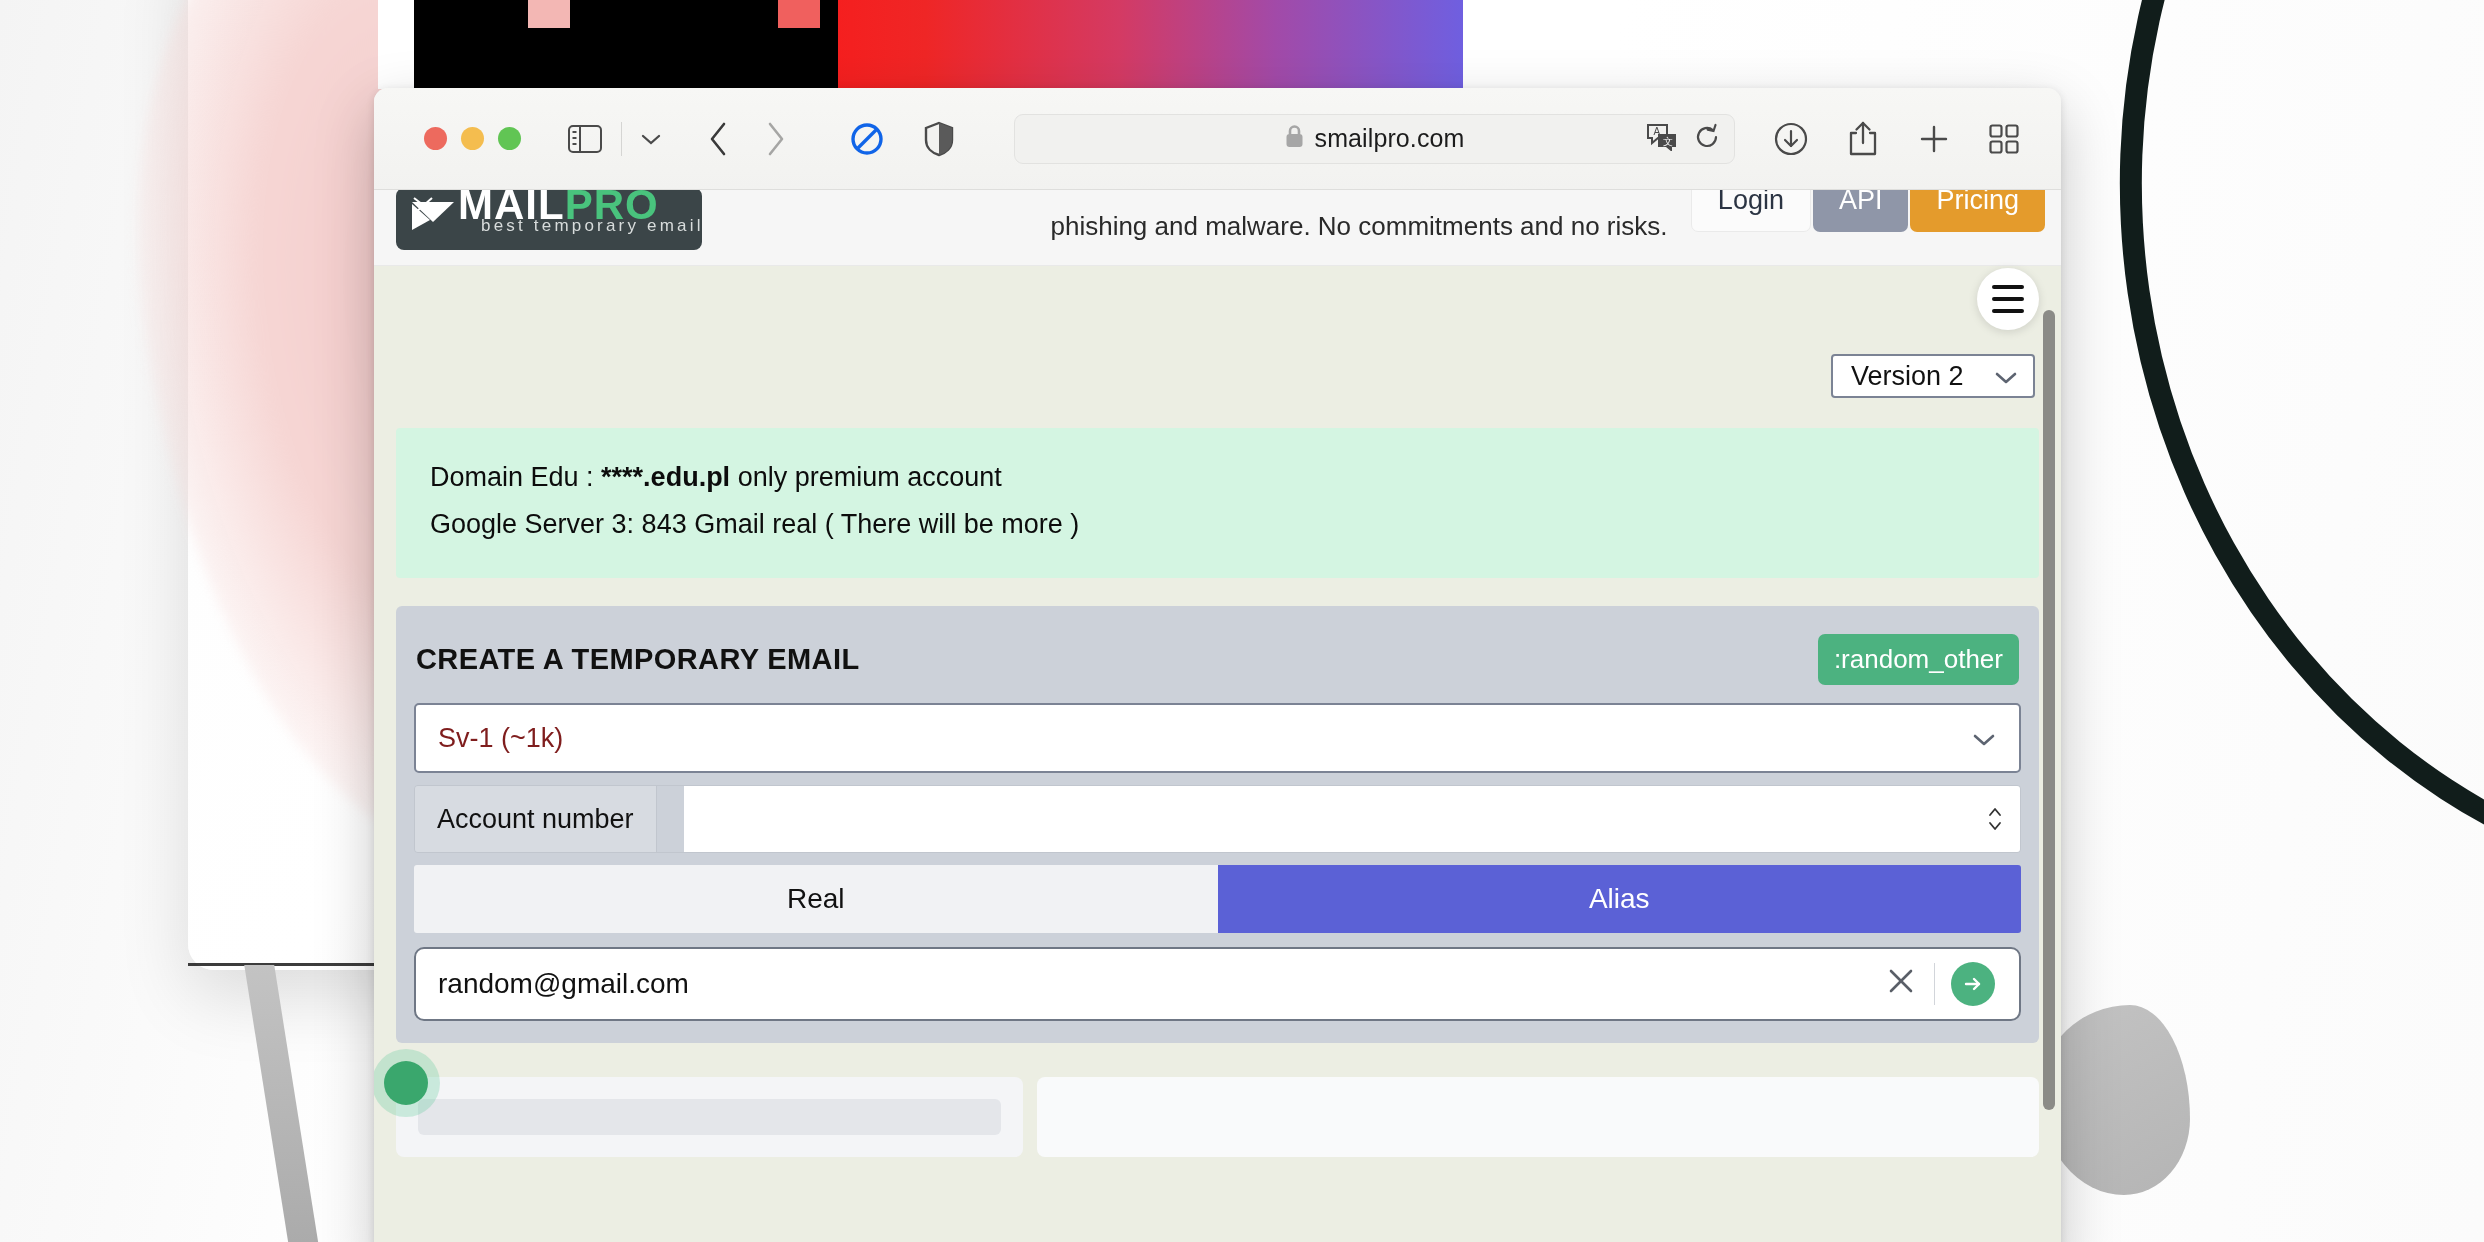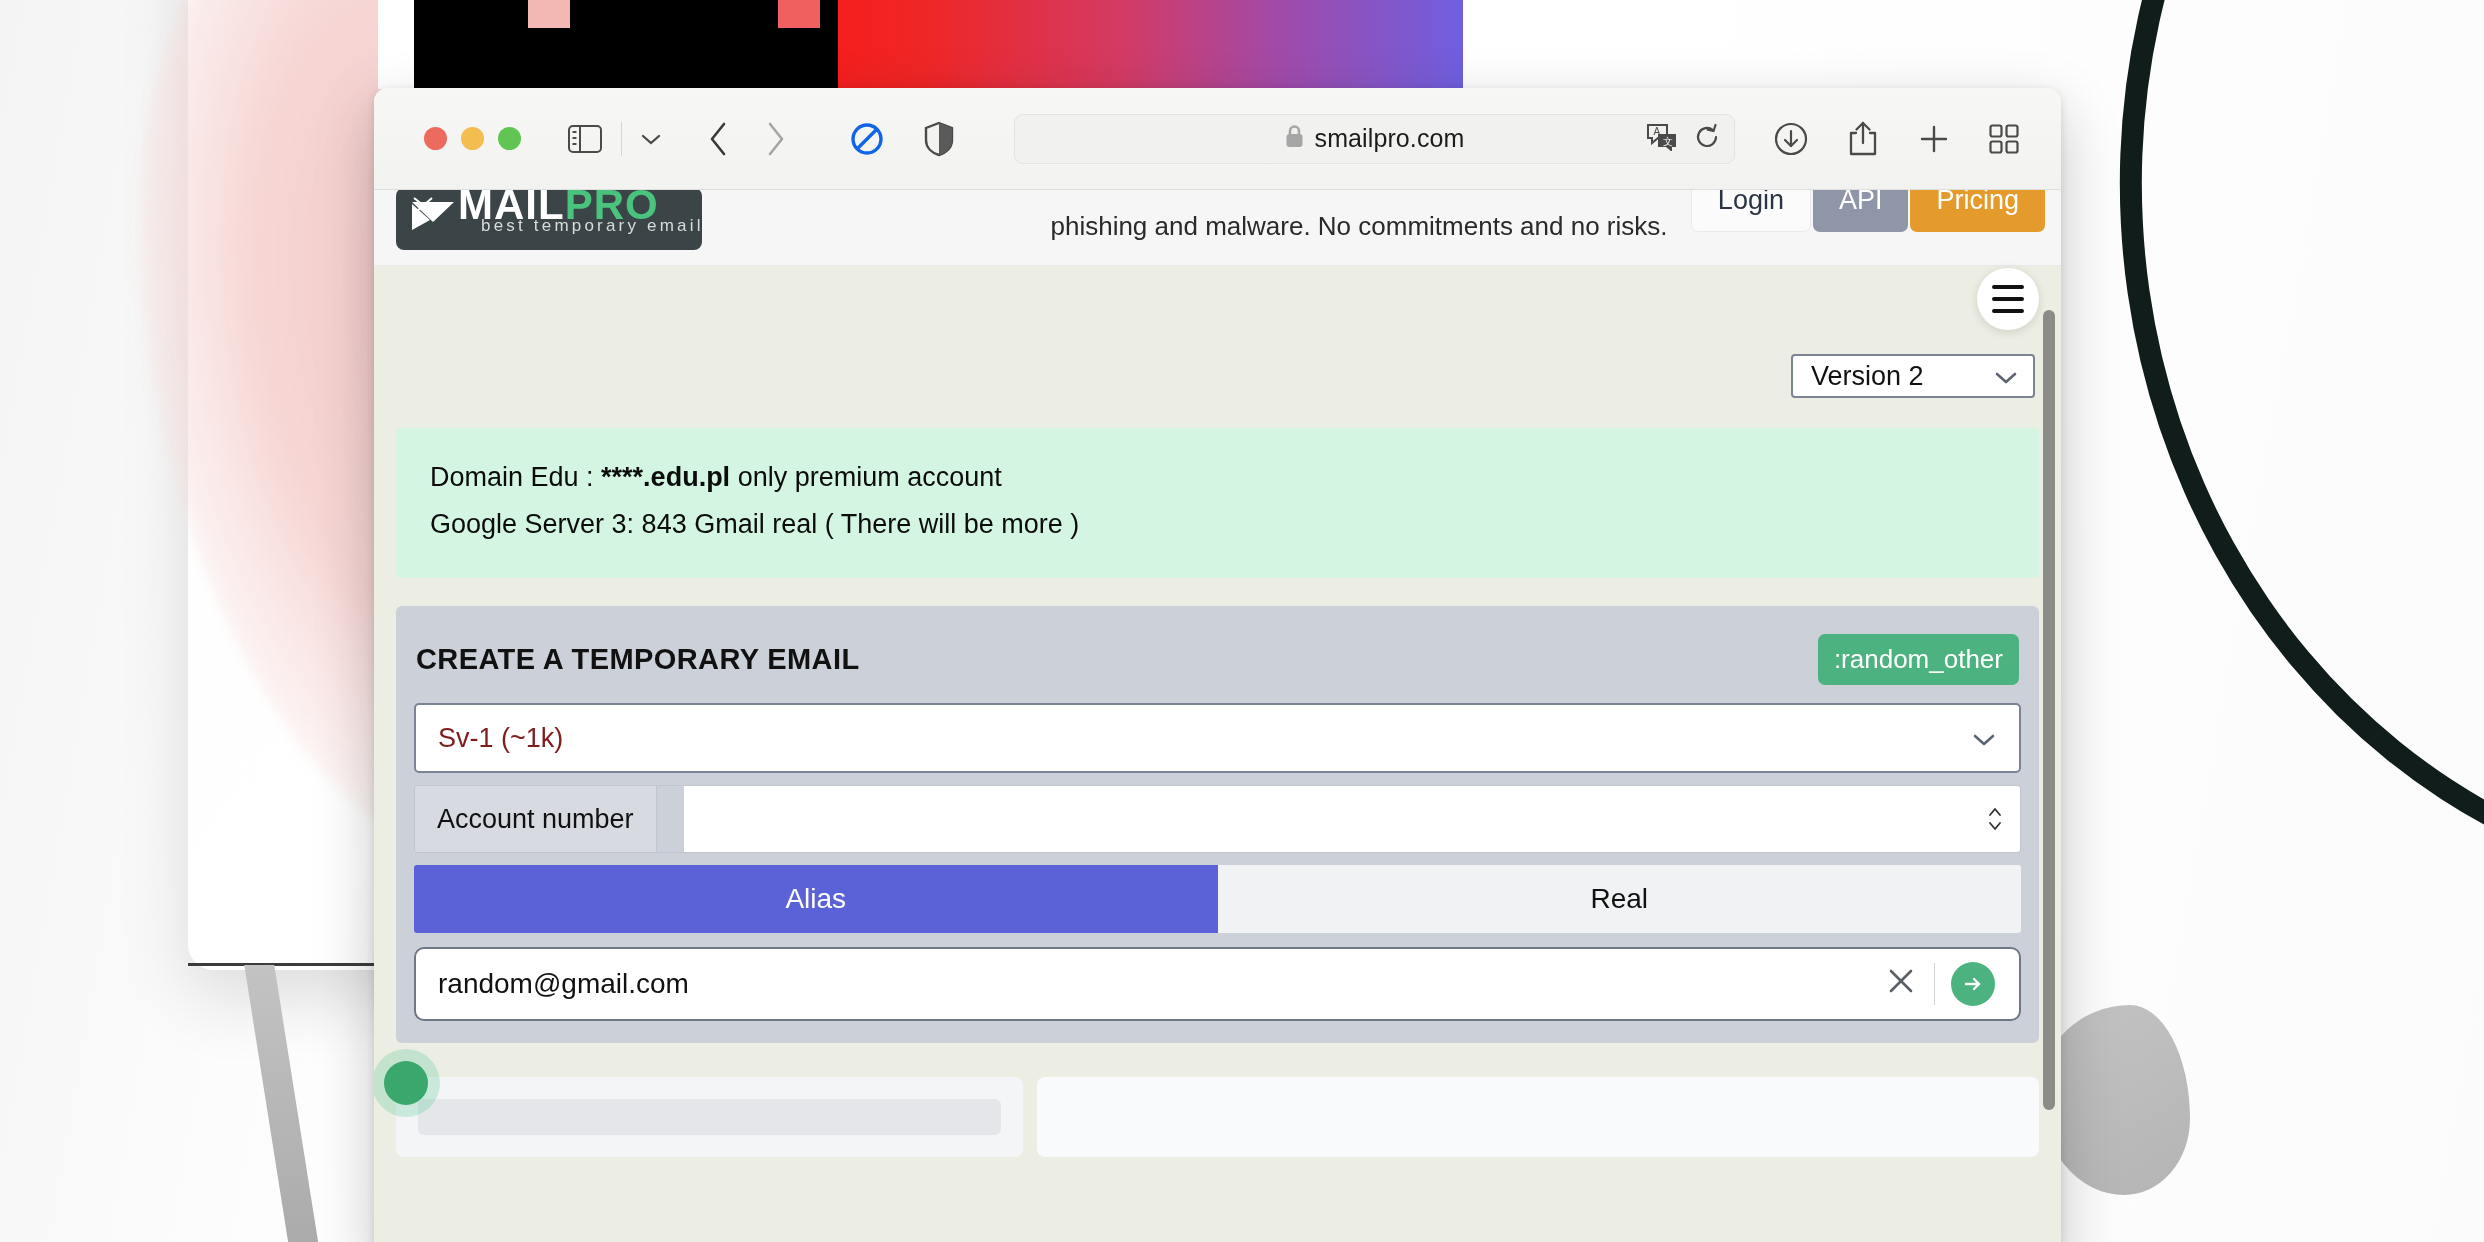--- a/index.html
+++ b/index.html
@@ -195,21 +195,21 @@
     background: #ffffff;
     box-shadow: 0 2px 10px rgba(0,0,0,.13);
     display: flex; flex-direction: column; align-items: center; justify-content: center; gap: 8px;
   }
   .hamburger span { display:block; width: 32px; height: 4px; background: #111; border-radius: 2px; }
 
   .content { position: relative; padding: 0 22px; }
 
   .version-row { display: flex; justify-content: flex-end; margin-top: 88px; padding-right: 4px; }
   .version-select {
-    width: 244px; height: 44px;
+    width: 204px; height: 44px;
     background: #ffffff;
     border: 2px solid #7b8394;
     border-radius: 4px;
     display: flex; align-items: center; justify-content: space-between;
     padding: 0 14px 0 18px;
     font-size: 27px; color: #111;
   }
   .version-select .chev { color: #5d6471; }
 
   .notice {
@@ -514,22 +514,22 @@
             <span class="stepper">
               <svg width="18" height="30" viewBox="0 0 18 30" fill="none" stroke="#333" stroke-width="1.8" stroke-linecap="round" stroke-linejoin="round">
                   <polyline points="4,11 9,5 14,11"></polyline>
                   <polyline points="4,19 9,25 14,19"></polyline>
                 </svg>
             </span>
           </div>
         </div>
 
         <div class="tabs">
+          <div class="tab inactive">Real</div>
           <div class="tab active">Alias</div>
-          <div class="tab inactive">Real</div>
         </div>
 
         <div class="email-row">
           <span class="email-val">random@gmail.com</span>
           <span class="clear-x">
             <svg width="30" height="30" viewBox="0 0 30 30" stroke="#5a5f68" stroke-width="2.6" stroke-linecap="round">
                 <line x1="5" y1="5" x2="25" y2="25"></line>
                 <line x1="25" y1="5" x2="5" y2="25"></line>
               </svg>
           </span>

